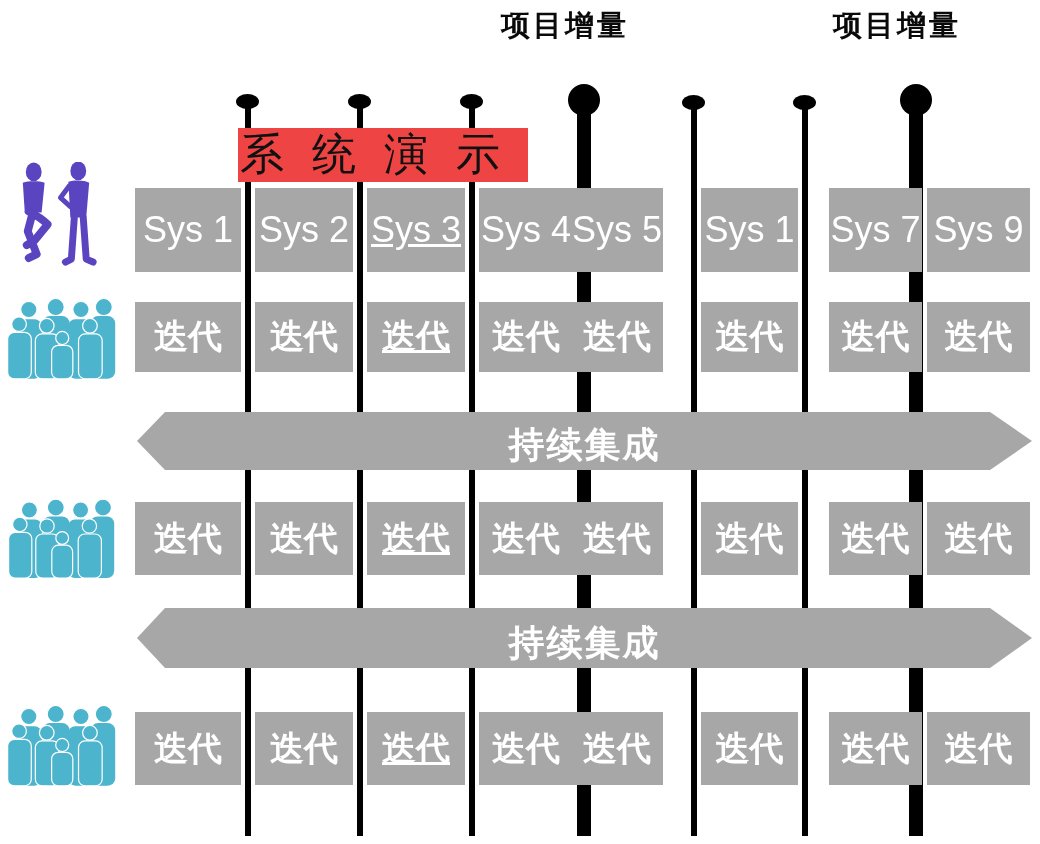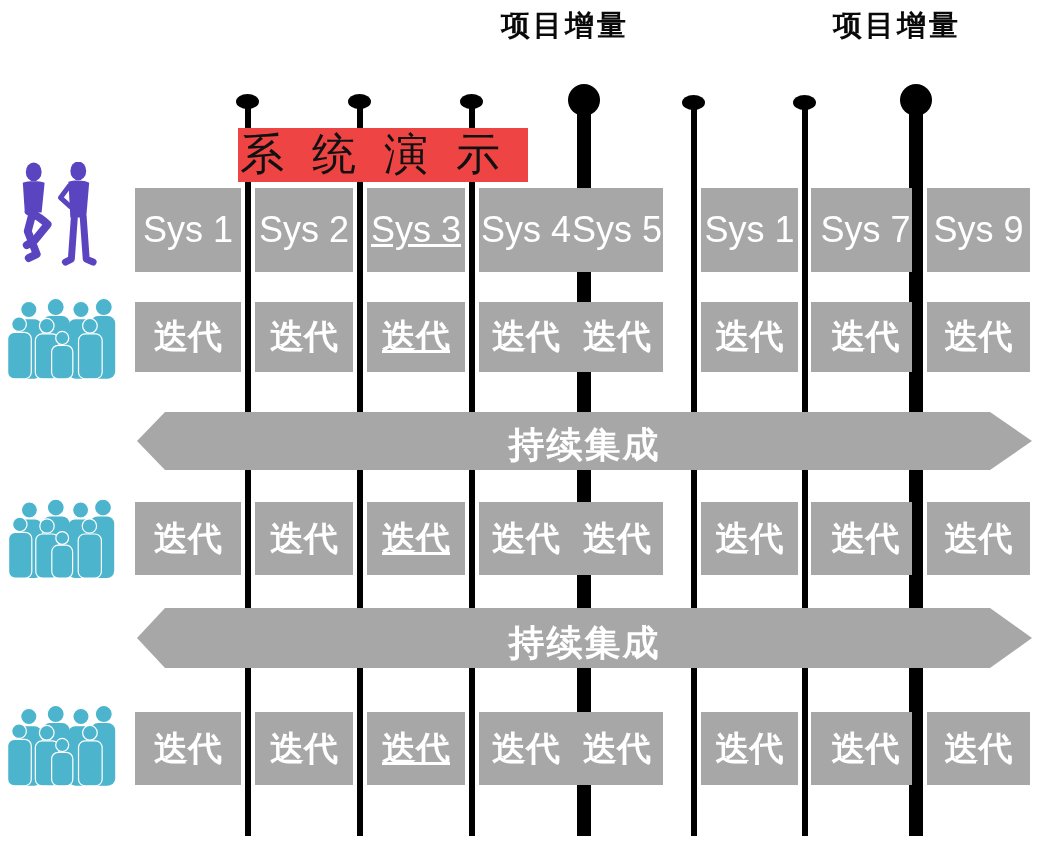--- a/index.html
+++ b/index.html
@@ -35,21 +35,21 @@
   .cell{
     position:absolute; top:0; bottom:0; background:#a7a7a7; color:#fff;
     display:flex; align-items:center; justify-content:center; white-space:nowrap;
   }
   .c1{left:0;     width:106px;}
   .c2{left:120px; width:98px;}
   .c3{left:232px; width:98px;text-decoration:underline;}
   .c4{left:344px; width:94px;}
   .c5{left:436px; width:92px;}
   .c6{left:566px; width:97px;}
-  .c7{left:676px; width:93px;padding-left:8px;}
+  .c7{left:694px; width:93px;}
   .c8{left:792px; width:103px;}
   
   .ci-band{
     position:absolute; left:137px; width:895px; background:#a7a7a7; z-index:2;
     color:#fff; font-size:36px; font-weight:bold; letter-spacing:2px;
     display:flex; align-items:flex-end; justify-content:center;
     clip-path:polygon(0 50%, 28px 0, calc(100% - 42px) 0, 100% 50%, calc(100% - 42px) 100%, 28px 100%);
   }
   #ci-band-1{top:412px; height:58px;}
   #ci-band-2{top:608px; height:60px;}

